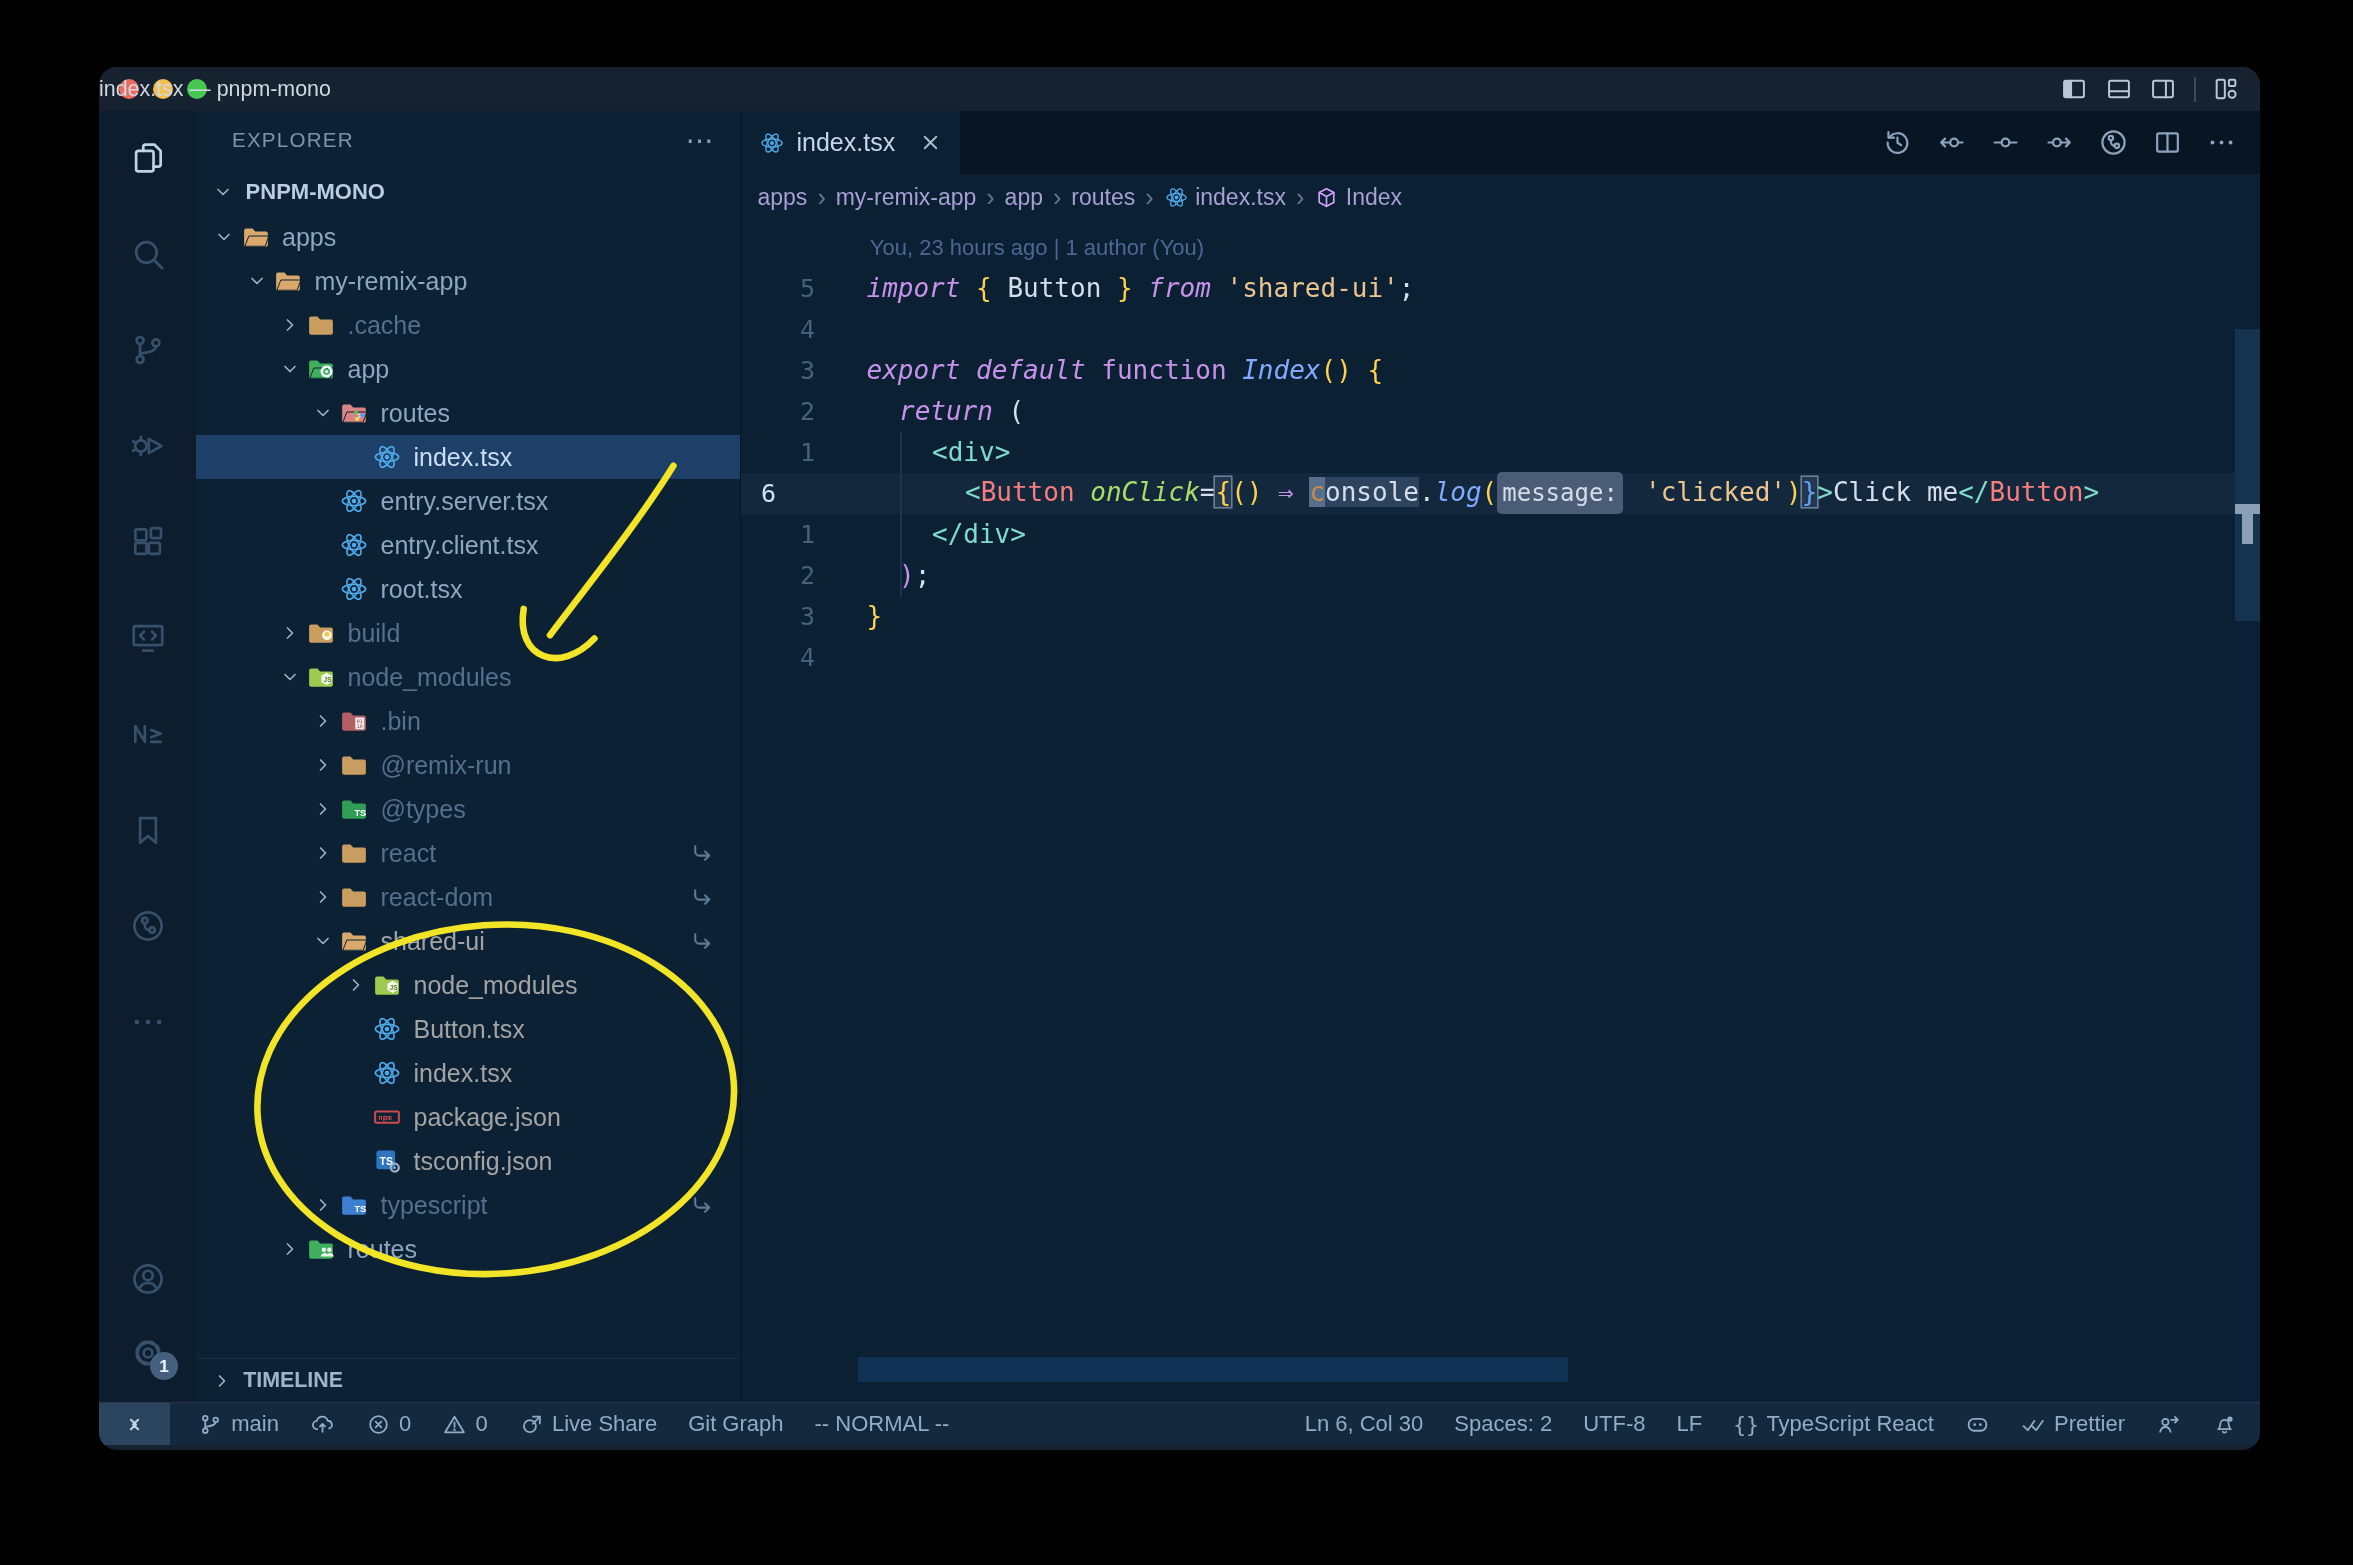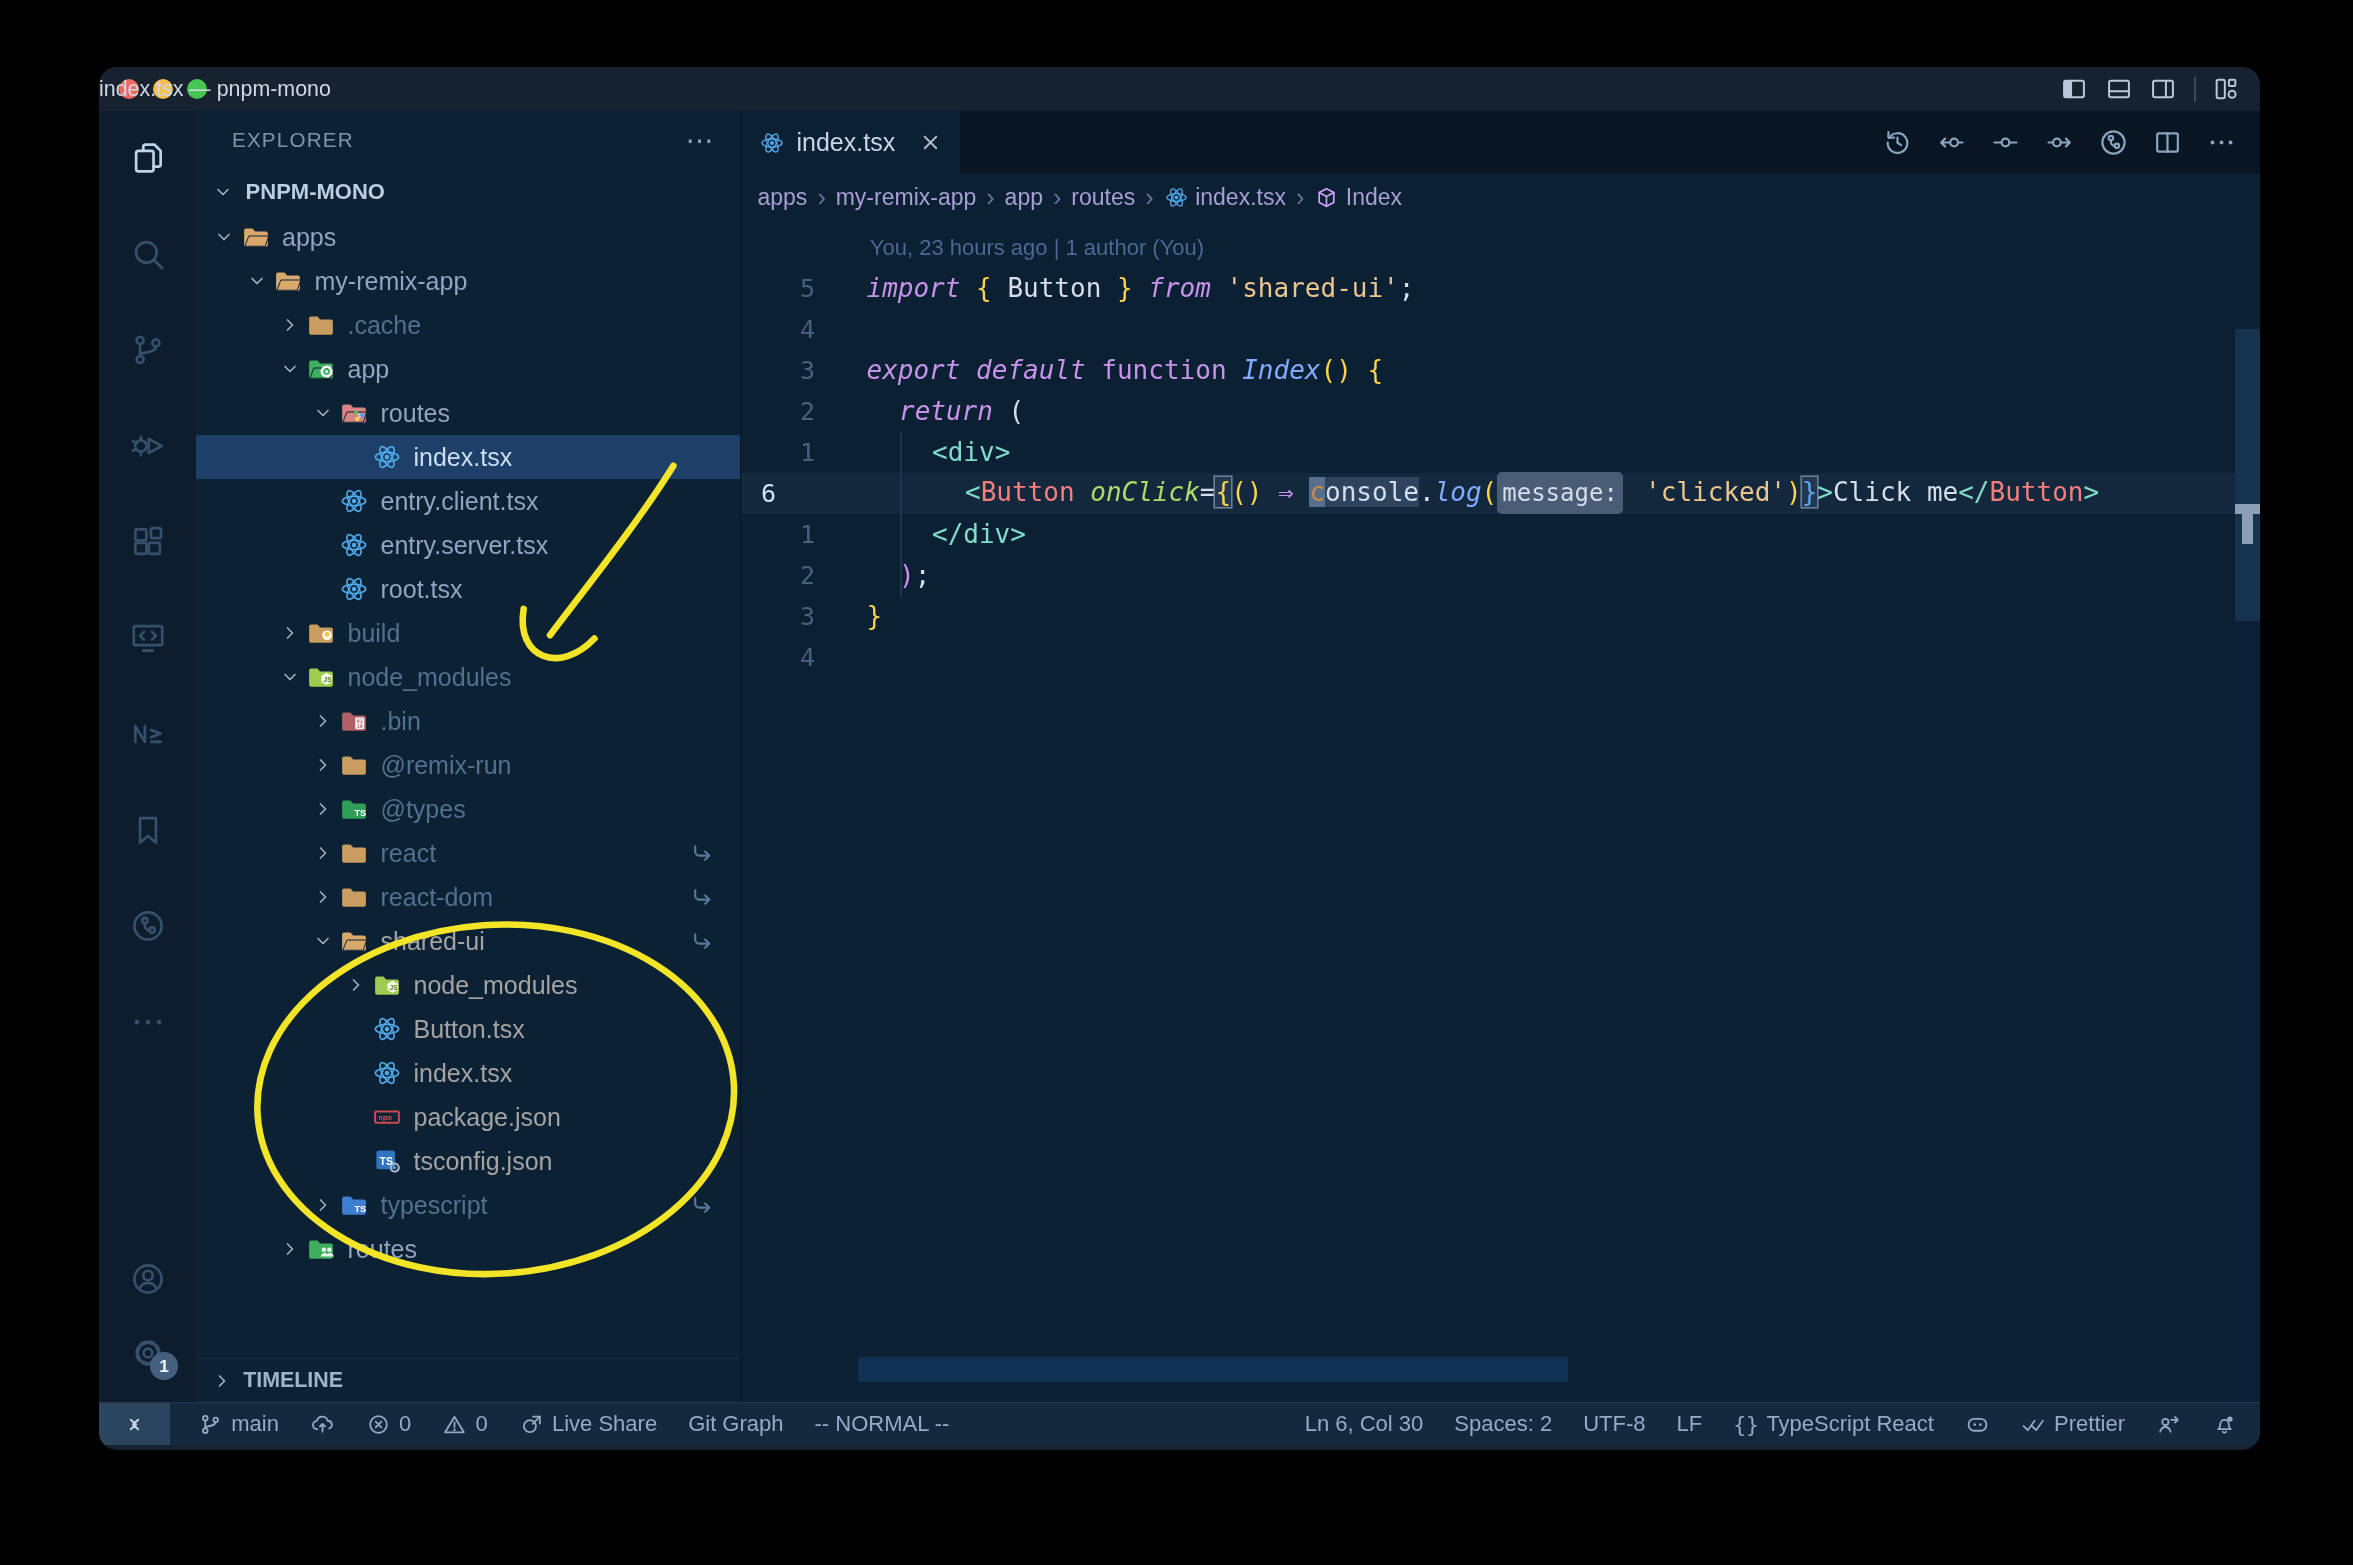--- a/index.html
+++ b/index.html
@@ -363,35 +363,35 @@
               <span class="tree-icon">
                 <svg class="icon-svg" viewBox="0 0 24 24">
                   <g stroke="#4fa8e8" stroke-width="1.3">
                     <circle cx="12" cy="12" r="1.9" fill="#4fa8e8" stroke="none"></circle>
                     <ellipse cx="12" cy="12" rx="9.3" ry="3.7"></ellipse>
                     <ellipse cx="12" cy="12" rx="9.3" ry="3.7" transform="rotate(60 12 12)"></ellipse>
                     <ellipse cx="12" cy="12" rx="9.3" ry="3.7" transform="rotate(120 12 12)"></ellipse>
                   </g>
                 </svg>
               </span>
-      <span>entry.client.tsx</span>
+      <span>entry.server.tsx</span>
       </div>
             <div class="trow normal" style="padding-left:110px">
       <span style="width:33px;flex:0 0 33px"></span>
               <span class="tree-icon">
                 <svg class="icon-svg" viewBox="0 0 24 24">
                   <g stroke="#4fa8e8" stroke-width="1.3">
                     <circle cx="12" cy="12" r="1.9" fill="#4fa8e8" stroke="none"></circle>
                     <ellipse cx="12" cy="12" rx="9.3" ry="3.7"></ellipse>
                     <ellipse cx="12" cy="12" rx="9.3" ry="3.7" transform="rotate(60 12 12)"></ellipse>
                     <ellipse cx="12" cy="12" rx="9.3" ry="3.7" transform="rotate(120 12 12)"></ellipse>
                   </g>
                 </svg>
               </span>
-      <span>entry.server.tsx</span>
+      <span>entry.client.tsx</span>
       </div>
             <div class="trow normal" style="padding-left:110px">
       <span style="width:33px;flex:0 0 33px"></span>
               <span class="tree-icon">
                 <svg class="icon-svg" viewBox="0 0 24 24">
                   <g stroke="#4fa8e8" stroke-width="1.3">
                     <circle cx="12" cy="12" r="1.9" fill="#4fa8e8" stroke="none"></circle>
                     <ellipse cx="12" cy="12" rx="9.3" ry="3.7"></ellipse>
                     <ellipse cx="12" cy="12" rx="9.3" ry="3.7" transform="rotate(60 12 12)"></ellipse>
                     <ellipse cx="12" cy="12" rx="9.3" ry="3.7" transform="rotate(120 12 12)"></ellipse>

